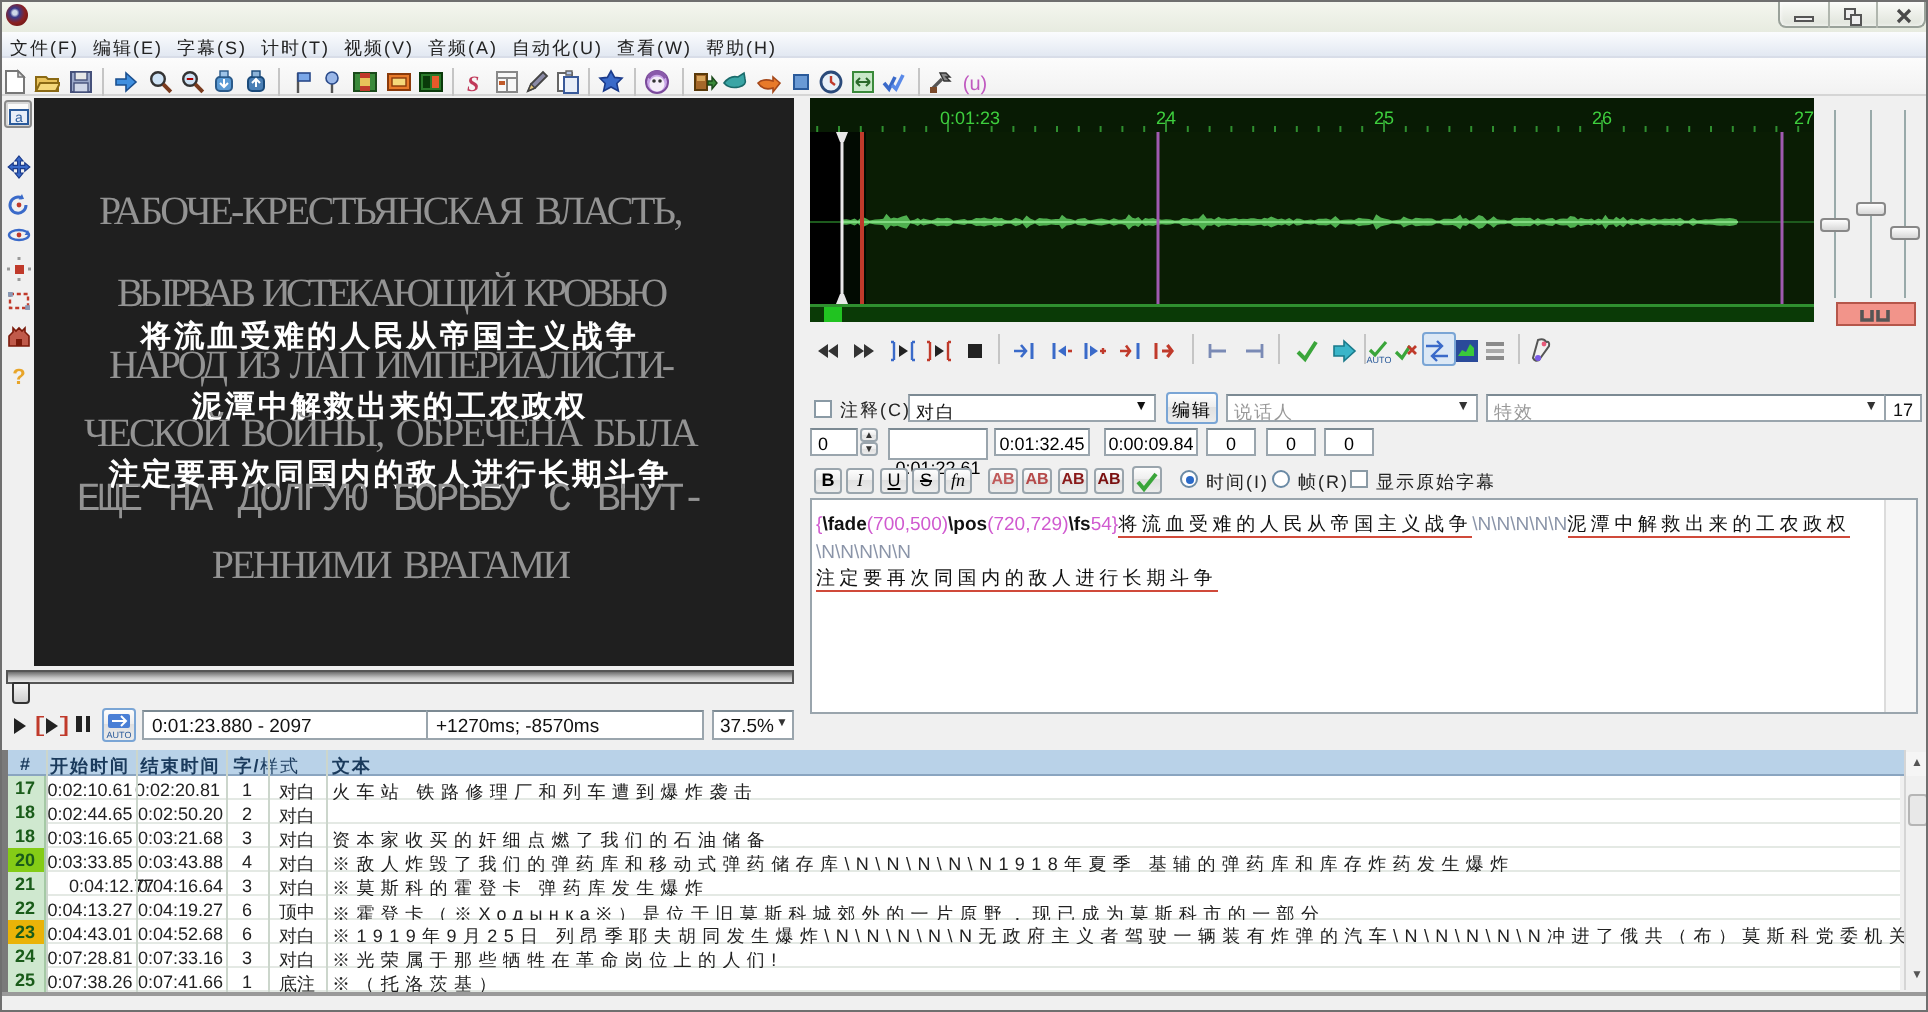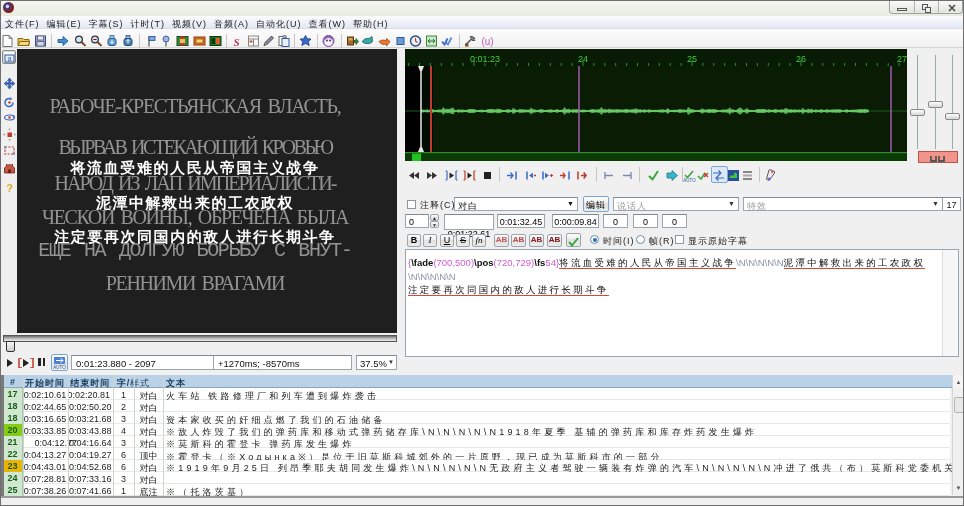--- a/index.html
+++ b/index.html
@@ -500,20 +500,21 @@
         <div class="abs" style="left:66.5px;top:86.5px;width:45.5px;font-size:9px;color:#222;text-align:center">0:04:52.68</div>
         <div class="abs" style="left:112px;top:86.5px;width:21px;font-size:9px;color:#222;text-align:center">6</div>
         <div class="abs" style="left:133px;top:86.5px;width:29px;font-size:9px;color:#222;text-align:center">对白</div>
         <div class="abs" style="left:165px;top:86.5px;width:786px;font-size:9px;color:#222;white-space:nowrap;overflow:hidden;letter-spacing:3.2px">※1919年9月25日 列昂季耶夫胡同发生爆炸\N\N\N\N\N无政府主义者驾驶一辆装有炸弹的汽车\N\N\N\N\N冲进了俄共（布）莫斯科党委机关大楼的大厅</div>
         <div class="abs" style="left:2.5px;top:97.0px;width:946px;height:12.0px;background:#fff;border-bottom:1px solid #e4e9e4"></div>
         <div class="abs" style="left:2.5px;top:97.0px;width:19px;height:12.0px;background:#cfe8cf;border-right:1px solid #a5c9a5;font-size:9px;font-weight:bold;color:#1a5c1a;text-align:center;padding-top:1px">24</div>
         <div class="abs" style="left:21.5px;top:98.5px;width:45px;font-size:9px;color:#222;text-align:center">0:07:28.81</div>
         <div class="abs" style="left:66.5px;top:98.5px;width:45.5px;font-size:9px;color:#222;text-align:center">0:07:33.16</div>
         <div class="abs" style="left:112px;top:98.5px;width:21px;font-size:9px;color:#222;text-align:center">3</div>
         <div class="abs" style="left:133px;top:98.5px;width:29px;font-size:9px;color:#222;text-align:center">对白</div>
+        <div class="abs" style="left:165px;top:98.5px;width:786px;font-size:9px;color:#222;white-space:nowrap;overflow:hidden;letter-spacing:3.2px">※光荣属于那些牺牲在革命岗位上的人们!</div>
         <div class="abs" style="left:2.5px;top:109.0px;width:946px;height:12.0px;background:#fff;border-bottom:1px solid #e4e9e4"></div>
         <div class="abs" style="left:2.5px;top:109.0px;width:19px;height:12.0px;background:#cfe8cf;border-right:1px solid #a5c9a5;font-size:9px;font-weight:bold;color:#1a5c1a;text-align:center;padding-top:1px">25</div>
         <div class="abs" style="left:21.5px;top:110.5px;width:45px;font-size:9px;color:#222;text-align:center">0:07:38.26</div>
         <div class="abs" style="left:66.5px;top:110.5px;width:45.5px;font-size:9px;color:#222;text-align:center">0:07:41.66</div>
         <div class="abs" style="left:112px;top:110.5px;width:21px;font-size:9px;color:#222;text-align:center">1</div>
         <div class="abs" style="left:133px;top:110.5px;width:29px;font-size:9px;color:#222;text-align:center">底注</div>
         <div class="abs" style="left:165px;top:110.5px;width:786px;font-size:9px;color:#222;white-space:nowrap;overflow:hidden;letter-spacing:3.2px">※（托洛茨基）</div>
         <div class="abs" style="left:21.5px;top:0;width:1px;height:121px;background:#ccd6cc"></div>
         <div class="abs" style="left:66.5px;top:0;width:1px;height:121px;background:#ccd6cc"></div>
         <div class="abs" style="left:112px;top:0;width:1px;height:121px;background:#ccd6cc"></div>

